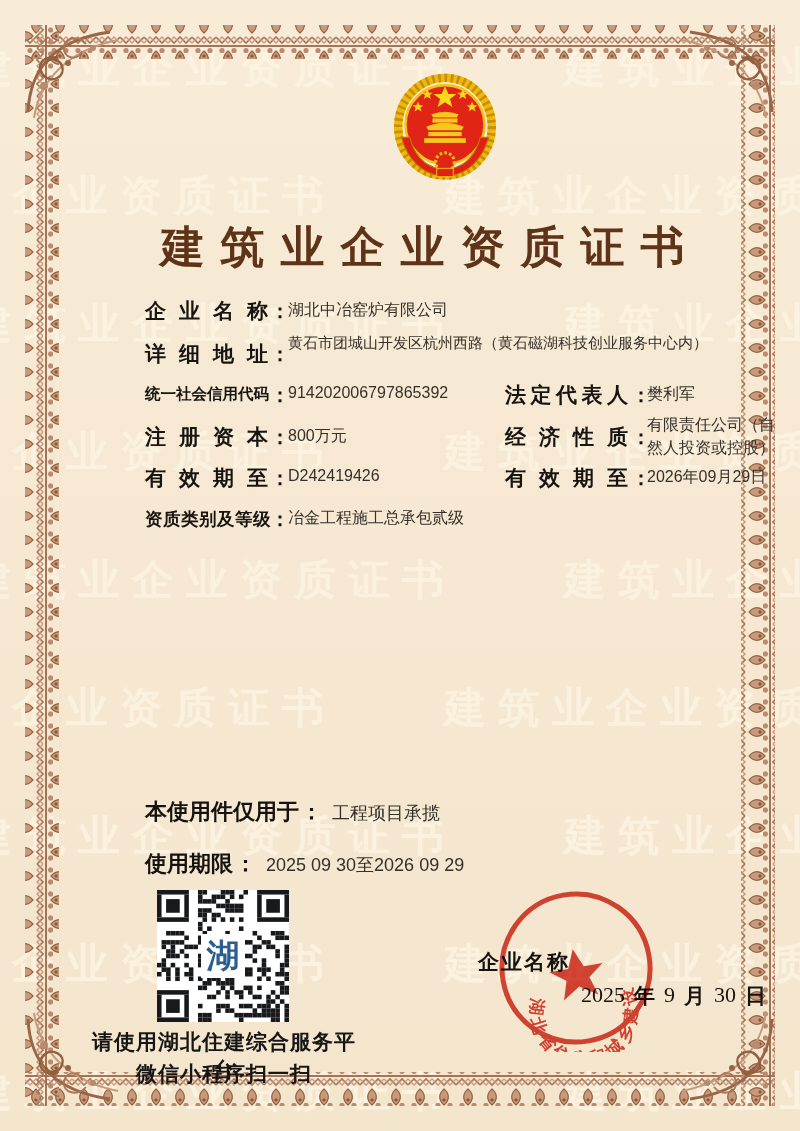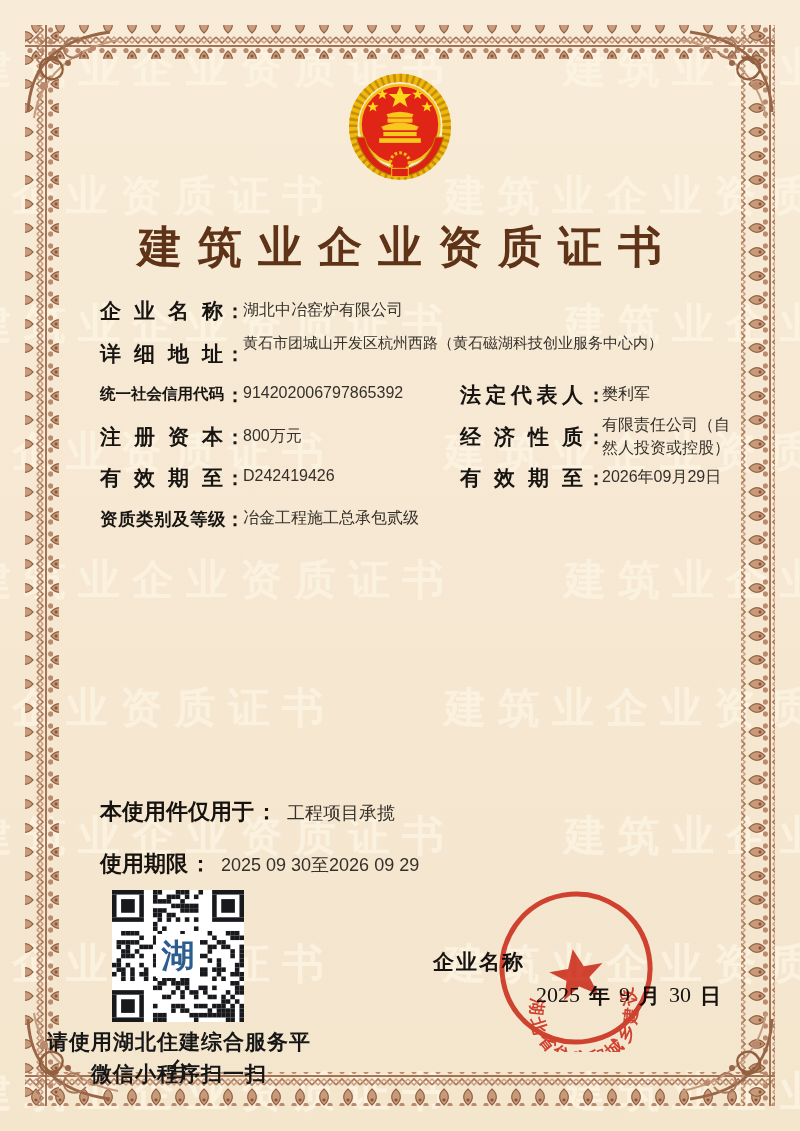--- a/index.html
+++ b/index.html
@@ -4,21 +4,21 @@
 <style>
   html,body{margin:0;padding:0;background:#e9e2d6;}
   .page{position:relative;width:800px;height:1131px;overflow:hidden;
         background:linear-gradient(180deg,#f8ecd8 0%,#f6e8d2 45%,#f4e5cd 100%);
         font-family:"Liberation Sans",sans-serif;}
   
   .wm-layer{position:absolute;inset:0;z-index:1;pointer-events:none;}
   .wm-row{position:absolute;white-space:nowrap;font-weight:700;font-size:42px;
           letter-spacing:12px;color:#fcf3e1;opacity:.9;}
   .frame{position:absolute;left:0;top:0;z-index:2;}
-  .content{position:absolute;inset:0;z-index:3;}
+  .content{position:absolute;inset:0;z-index:3;margin-left:45px;}
   .emblem{position:absolute;left:348px;top:72px;width:104px;height:122px;}
   .title{position:absolute;top:218px;left:0;right:0;text-align:center;
          font-size:44px;font-weight:800;letter-spacing:16px;text-indent:16px;
          color:#5e3317;}
   
   .row{position:absolute;height:30px;}
   .row .lab{position:absolute;left:0;top:0;font-weight:700;font-size:21px;
             letter-spacing:13px;color:#171411;white-space:nowrap;}
   .row .lab.ls5{letter-spacing:4.5px;}
   .row .lab.f7{font-size:17.5px;letter-spacing:.5px;font-weight:800;top:2px;}

